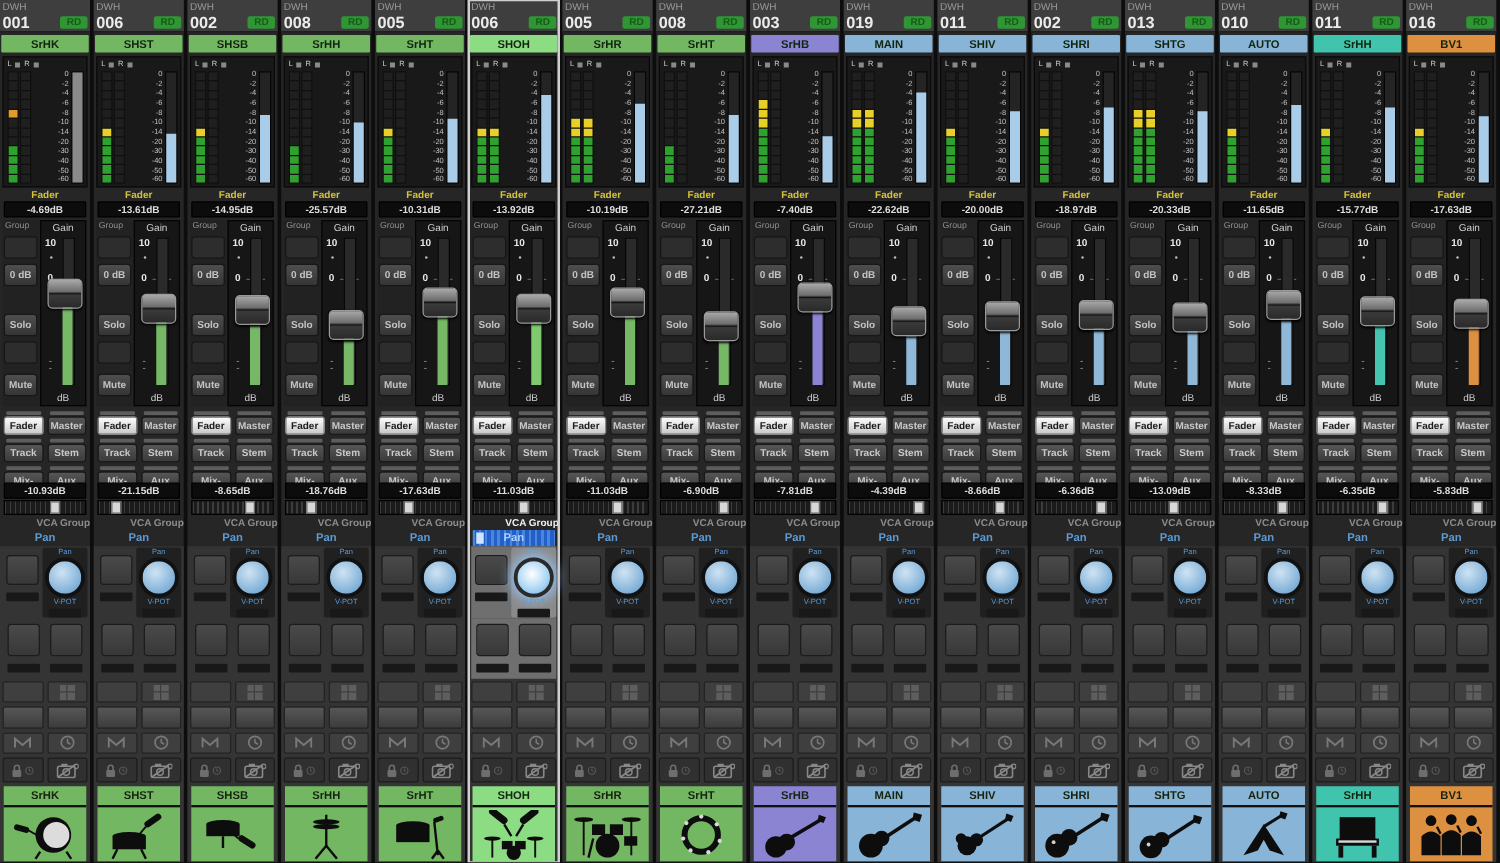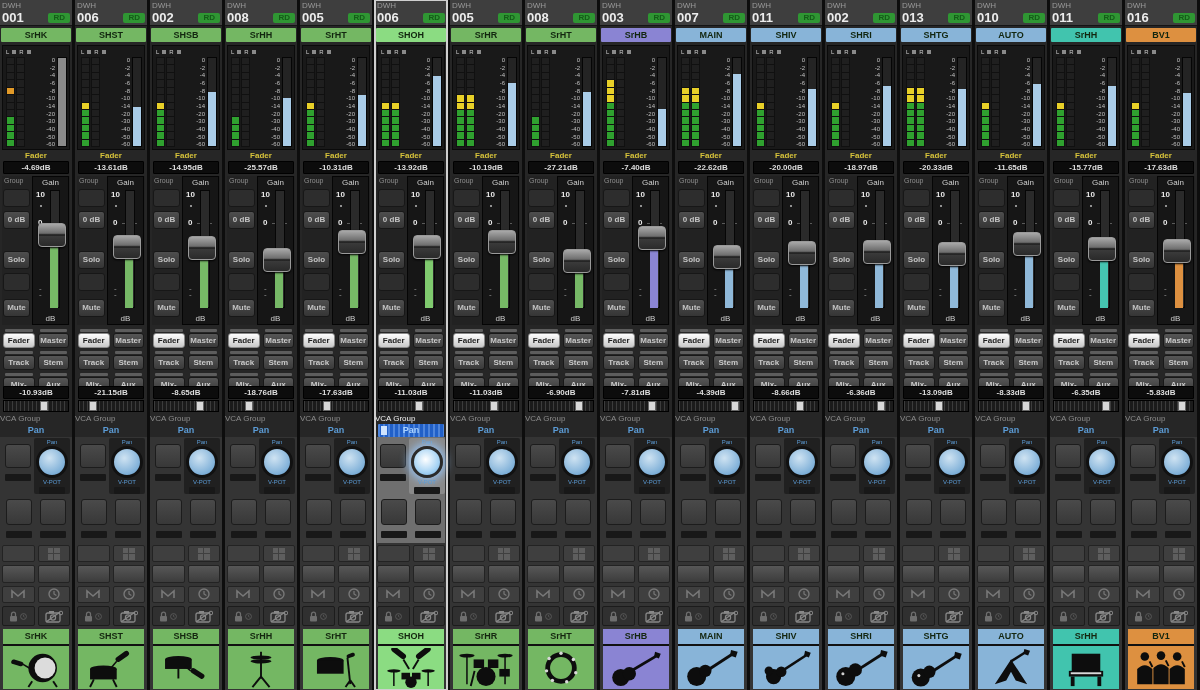--- a/index.html
+++ b/index.html
@@ -72,21 +72,21 @@
   .mcell{display:flex;flex-direction:column;}
   .mind{height:3px;background:#5d5d5d;border-radius:1px;margin:0 2px 1px 2px;}
   .mbtn{flex:1;background:linear-gradient(#565656,#3a3a3a);border:1px solid #181818;border-radius:3px;
       color:#c9c9c9;font-size:8px;font-weight:bold;text-align:center;line-height:13px;}
   .mbtn.active{background:linear-gradient(#fdfdfd,#c9c9c9);color:#1c1c1c;border-color:#8a8a8a;}
 
   .hslider{margin:1px 3px 0 3px;height:10px;background:#1b1b1b;border:1px solid #000;position:relative;
       background-image:repeating-linear-gradient(90deg,#3c3c3c 0 1px,#1b1b1b 1px 4px);}
   .hhandle{position:absolute;top:0;bottom:0;width:6px;background:#d8d8d8;left:var(--spos);
       border:1px solid #666;}
-  .vca{font-size:8px;color:#8c8c8c;text-align:left;height:12px;line-height:13px;}
+  .vca{font-size:8px;color:#8c8c8c;text-align:right;height:12px;line-height:13px;font-weight:bold;}
   .selected .vca{color:#f0f0f0;}
   .pan-lab{font-size:9px;font-weight:bold;color:#5b9bd5;text-align:center;height:13px;line-height:13px;margin:0 3px;}
   .selected .pan-lab{background:#2160c8;color:#a9d2ff;border-radius:1px;position:relative;
       background-image:repeating-linear-gradient(90deg,rgba(160,200,255,.35) 0 2px,transparent 2px 5px);}
   .selected .pan-lab::before{content:"";position:absolute;left:3px;top:2px;bottom:2px;width:6px;background:#cfe4ff;}
 
   
   .lower{background:#343434;flex:1;display:flex;flex-direction:column;padding:0 2px;}
   .selected .lower-hl{background:#6f6f6f;}
   .knobrow{display:flex;height:58px;}
@@ -2051,21 +2051,21 @@
             <circle cx="23" cy="27" r="7" fill="#0d0d0d"></circle>
           </svg>
       </div>
     </div>
   </div>
 
   <div class="strip" style="--cc: #88b4d8; --fc: #8fb8d8; --mcolor: #a9cce8; --mfill: 82%; --fposf: 0.54; --spos: 82%;">
     <div class="head">
       <span class="dev">DWH</span>
       <div class="head-mid">
-        <span class="num">007</span>
+        <span class="num">019</span>
         <span class="rd">RD</span>
       </div>
     </div>
     <div class="cname">MAIN</div>
 
     <div class="meter">
       <div class="lr">
         <span>L</span>
           <i></i>
         <span>R</span>

